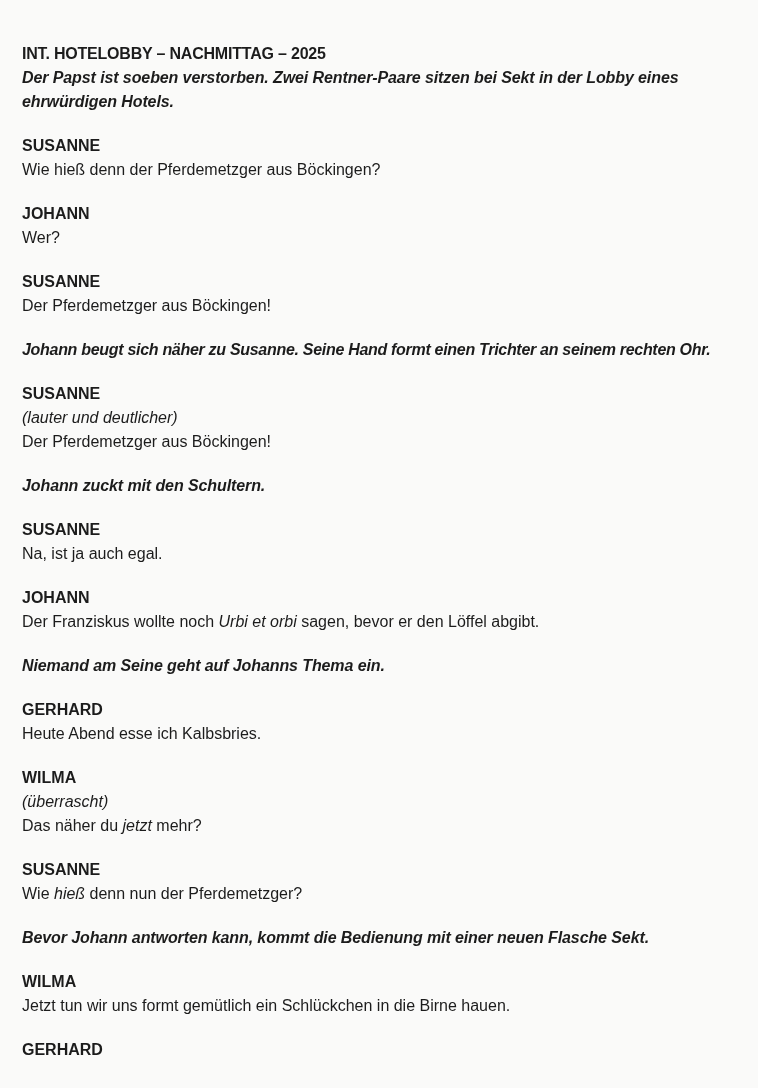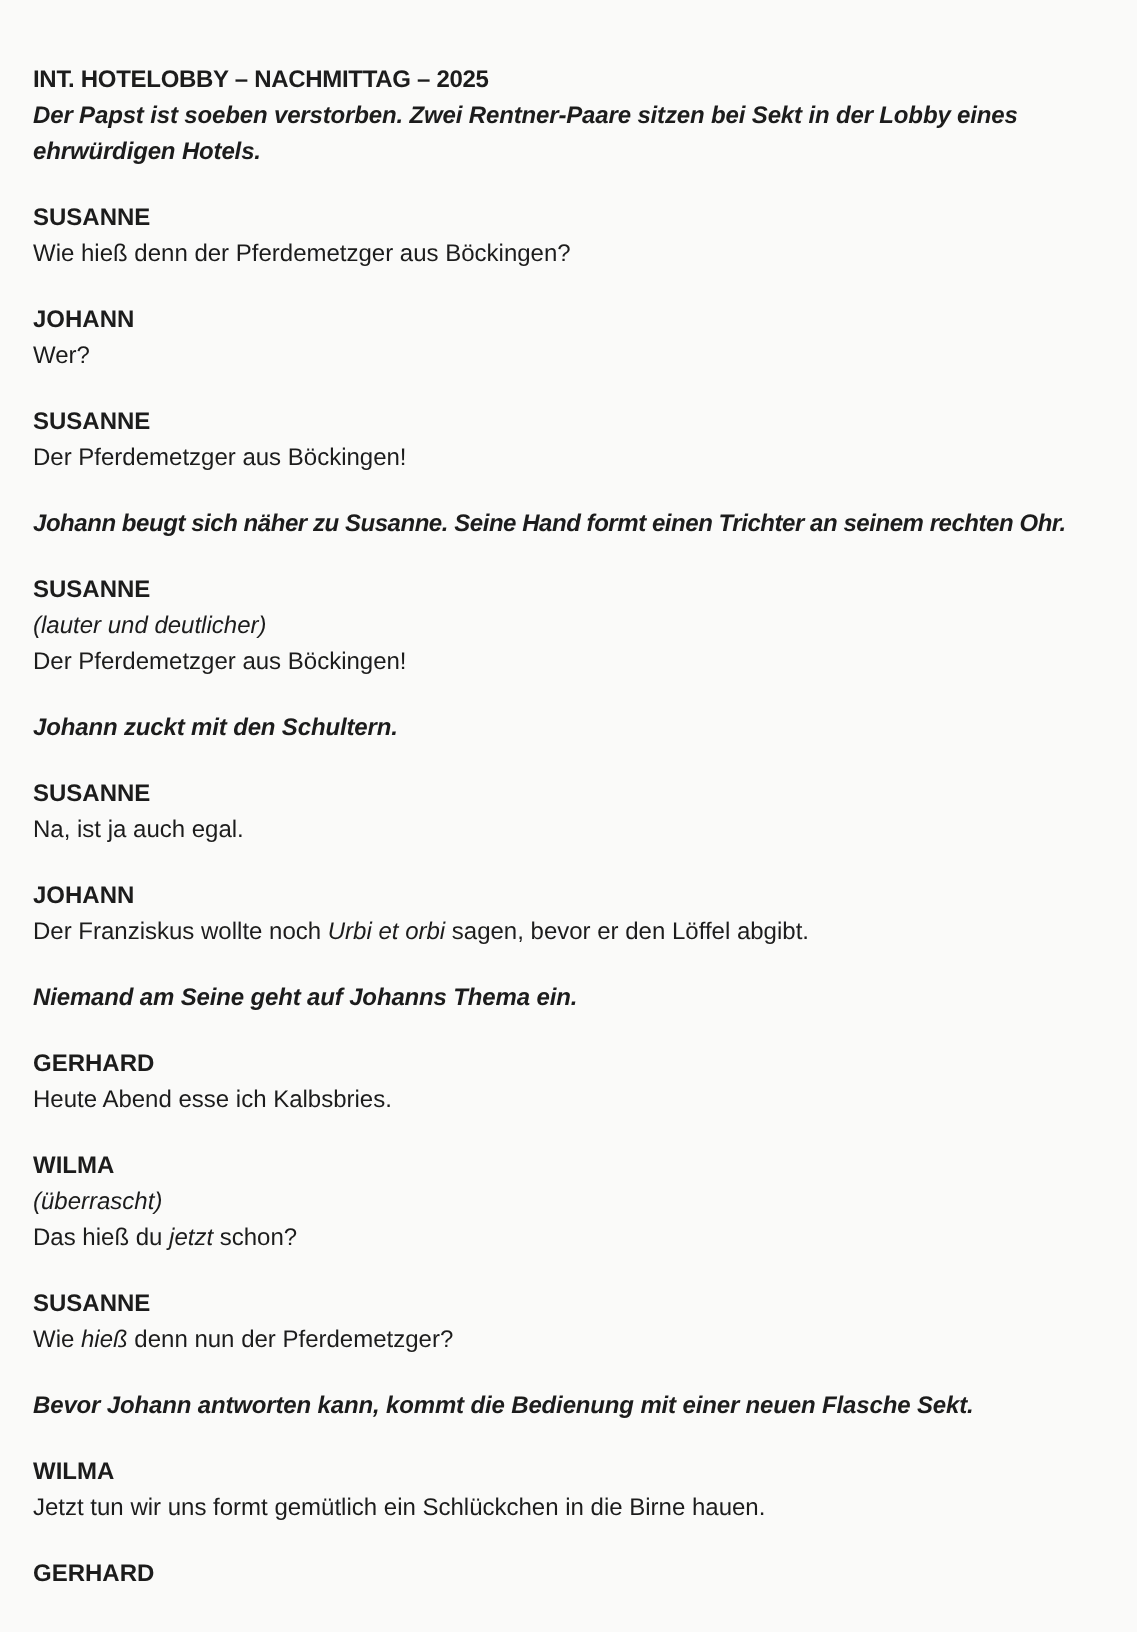--- a/index.html
+++ b/index.html
@@ -65,21 +65,21 @@
   <div class="block action">Niemand am Seine geht auf Johanns Thema ein.</div>
 
   <div class="block">
     <div class="char">GERHARD</div>
     <div class="line">Heute Abend esse ich Kalbsbries.</div>
   </div>
 
   <div class="block">
     <div class="char">WILMA</div>
     <div class="paren">(überrascht)</div>
-    <div class="line"><span>Das hieß du </span><em>jetzt</em><span> schon?</span></div>
+    <div class="line"><span>Das näher du </span><em>jetzt</em><span> mehr?</span></div>
   </div>
 
   <div class="block">
     <div class="char">SUSANNE</div>
     <div class="line"><span>Wie </span><em>hieß</em><span> denn nun der Pferdemetzger?</span></div>
   </div>
 
   <div class="block action">Bevor Johann antworten kann, kommt die Bedienung mit einer neuen Flasche Sekt.</div>
 
   <div class="block">

